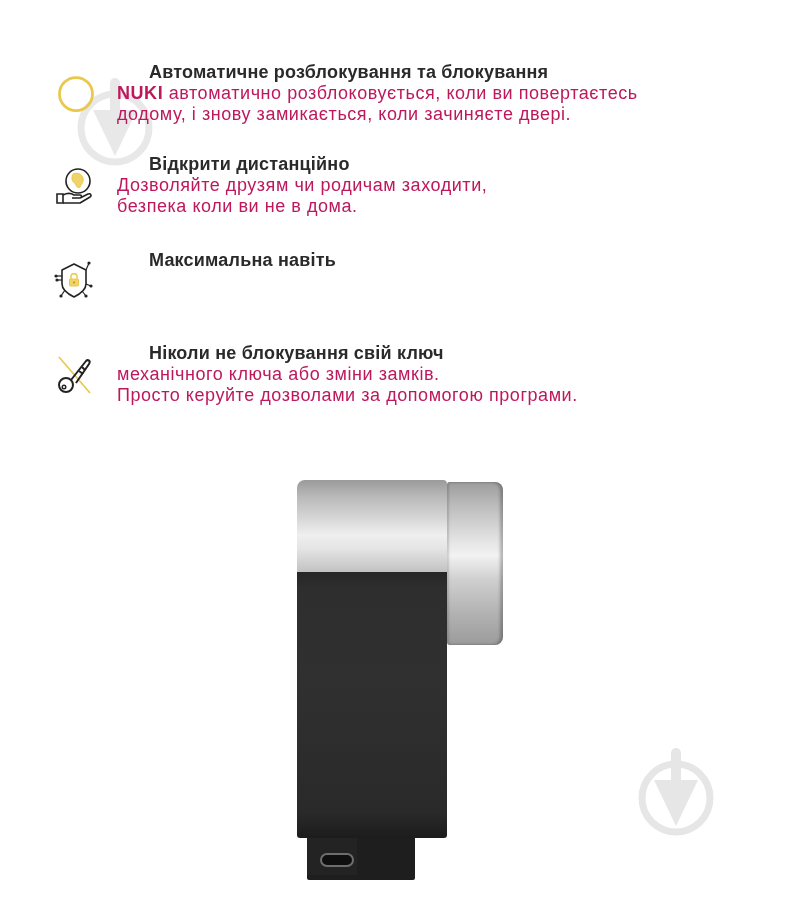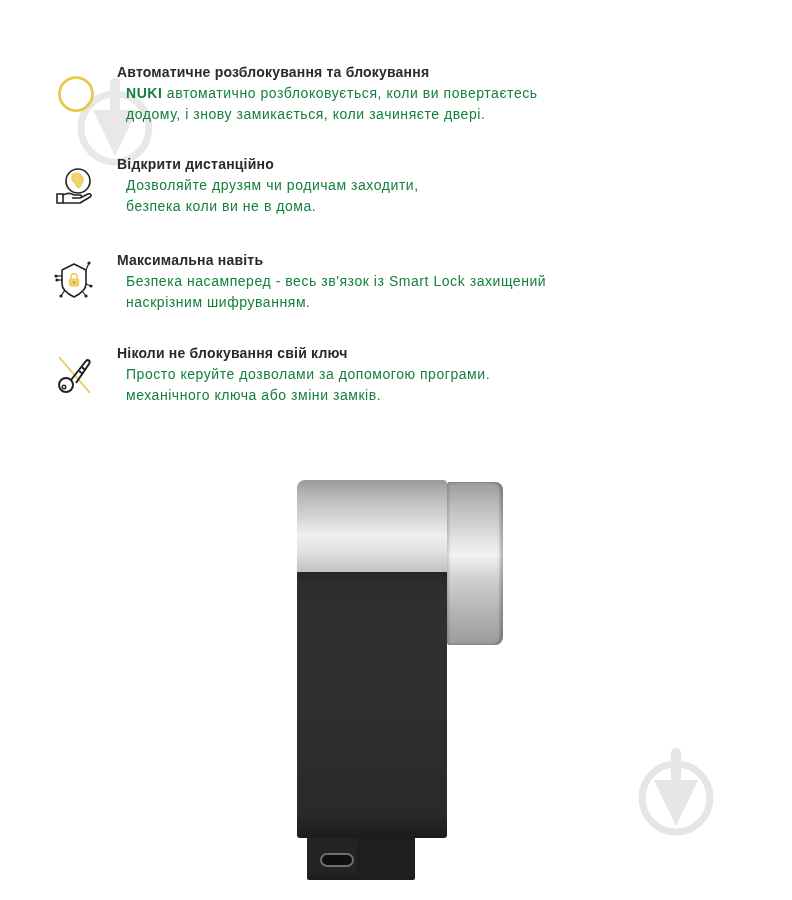--- a/index.html
+++ b/index.html
@@ -2,22 +2,22 @@
 <html><head>
 <meta charset="utf-8">
 <style>
   html, body { margin: 0; padding: 0; background: #ffffff; }
   body { width: 792px; height: 900px; position: relative; overflow: hidden;
          font-family: "Liberation Sans", "DejaVu Sans", sans-serif; color: #2b2b2b; }
   .watermark { position: absolute; opacity: 1; }
   .feature { position: absolute; left: 0; width: 792px; }
   .feature .icon { position: absolute; left: 52px; width: 44px; height: 44px; }
   .feature .text { position: absolute; left: 117px; width: 660px; }
-  .title { font-weight: bold; font-size: 14px; line-height: 21px; color: #2a2a2a; letter-spacing: 0.2px; }
-  .desc { font-size: 14px; line-height: 21px; color: #15803d; letter-spacing: 0.55px; margin-left: 9px; }
+  .title { font-weight: bold; font-size: 18px; line-height: 21px; color: #2a2a2a; letter-spacing: 0.2px; margin-left: 32px; }
+  .desc { font-size: 18px; line-height: 21px; color: #be185d; letter-spacing: 0.55px; }
   .desc .brand { font-weight: bold; }
   .line { display: block; white-space: nowrap; }
 
   .lock { position: absolute; left: 0; top: 0; width: 792px; height: 900px; pointer-events: none; }
   .silver-top { position: absolute; left: 297px; top: 480px; width: 150px; height: 92px;
     border-radius: 8px 4px 0 0;
     background: linear-gradient(180deg, #9a9a9a 0%, #b9b9b9 18%, #d4d4d4 40%, #efefef 60%, #e4e4e4 75%, #c2c2c2 100%); }
   .knob { position: absolute; left: 447px; top: 482px; width: 56px; height: 163px;
     border-radius: 3px 8px 8px 3px;
     background: linear-gradient(180deg, #9c9c9c 0%, #bdbdbd 15%, #e2e2e2 35%, #f2f2f2 45%, #cfcfcf 60%, #b3b3b3 80%, #9b9b9b 100%);
@@ -89,40 +89,36 @@
       <circle cx="5" cy="22" r="1.6" fill="#222"></circle>
     <line x1="13" y1="32" x2="9" y2="38" stroke="#222" stroke-width="1.2"></line>
       <circle cx="9" cy="38" r="1.6" fill="#222"></circle>
     <line x1="30" y1="33" x2="34" y2="38" stroke="#222" stroke-width="1.2"></line>
       <circle cx="34" cy="38" r="1.6" fill="#222"></circle>
     <line x1="34" y1="26" x2="39" y2="28" stroke="#222" stroke-width="1.2"></line>
       <circle cx="39" cy="28" r="1.6" fill="#222"></circle>
   </svg>
   <div class="text">
     <div class="title">Максимальна навіть</div>
-    <div class="desc">
-      <span class="line">Безпека насамперед - весь зв'язок із Smart Lock захищений</span>
-      <span class="line">наскрізним шифруванням.</span>
-    </div>
   </div>
 </div>
 
 <div class="feature" style="top:343px;">
   <svg class="icon" style="top:10px;" width="44" height="44" viewBox="0 0 44 44">
     <line x1="7" y1="4" x2="38" y2="40" stroke="#e9c84a" stroke-width="1.6"></line>
     <circle cx="14" cy="32" r="7" fill="none" stroke="#222" stroke-width="2"></circle>
     <circle cx="12" cy="34" r="1.8" fill="none" stroke="#222" stroke-width="1.4"></circle>
     <path d="M19 27 L34 8 C36 6 39 8 37 11 L24 30" fill="none" stroke="#222" stroke-width="2" stroke-linejoin="round"></path>
     <path d="M27 18 L31 21 M30 14 L33 17" stroke="#222" stroke-width="2"></path>
   </svg>
   <div class="text">
     <div class="title">Ніколи не блокування свій ключ</div>
     <div class="desc">
+      <span class="line">механічного ключа або зміни замків.</span>
       <span class="line">Просто керуйте дозволами за допомогою програми.</span>
-      <span class="line">механічного ключа або зміни замків.</span>
     </div>
   </div>
 </div>
 
 <div class="lock">
   <div class="knob"></div>
   <div class="silver-top"></div>
   <div class="black-body"></div>
   <div class="connector"></div>
   <div class="connector-step"></div>

